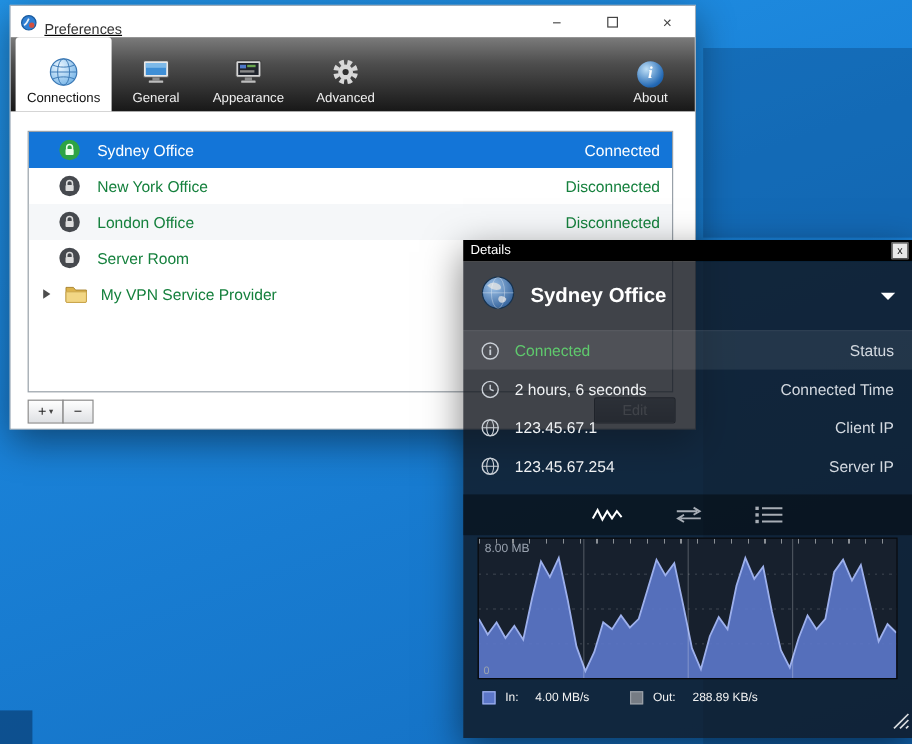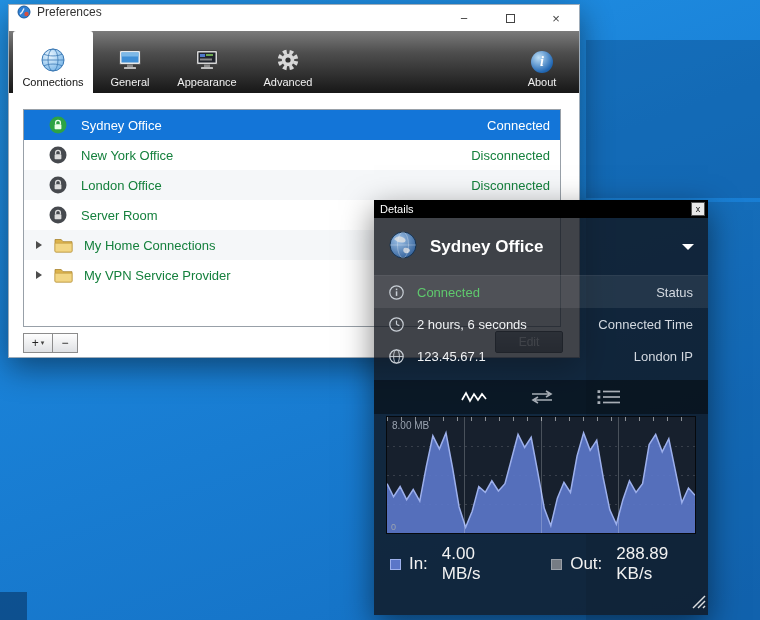--- a/index.html
+++ b/index.html
@@ -11,21 +11,21 @@
   }
   
   .wp-rect1 { position:absolute; left:586px; top:40px; width:174px; height:158px; background:rgba(9,64,120,0.35); }
   .wp-rect2 { position:absolute; left:586px; top:202px; width:174px; height:418px; background:rgba(9,64,120,0.28); }
   .wp-corner { position:absolute; left:0; top:592px; width:27px; height:28px; background:rgba(6,47,93,0.55); }
 
   
   .prefs { position:absolute; left:8px; top:4px; width:572px; height:354px; background:#fff;
            box-shadow:0 10px 30px rgba(0,0,0,0.45); border:1px solid rgba(40,70,100,0.45); }
   .p-titlebar { position:absolute; left:0; top:0; right:0; height:26px; background:#fff;
-                display:flex; align-items:flex-start; padding-left:8px; }
+                display:flex; align-items:flex-end; padding-left:8px;text-decoration:underline; }
   .p-title { font-size:12px; color:#333; margin-left:6px; }
   .p-controls { position:absolute; right:0; top:0; height:26px; display:flex; }
   .p-ctrl { width:46px; height:26px; display:flex; align-items:center; justify-content:center; color:#444; font-size:13px; }
   .max-box { width:9px; height:9px; border:1px solid #444; display:inline-block; }
 
   .p-toolbar { position:absolute; left:0; top:26px; right:0; height:62px;
                background:linear-gradient(180deg,#7b7b7b 0%,#4e4e4e 35%,#171717 100%); }
   .tab { position:absolute; top:0; height:62px; display:flex; flex-direction:column; align-items:center;
          justify-content:flex-end; padding-bottom:5px; color:#f0f0f0; font-size:11px; gap:3px; cursor:default; }
   .tab .ticon { height:27px; display:flex; align-items:flex-end; }
@@ -56,21 +56,21 @@
   .sbtn { height:20px; border:1px solid #8c8c8c; background:linear-gradient(#fefefe,#dfe1e4);
           font-size:12px; color:#222; display:flex; align-items:center; justify-content:center; }
   .sbtn.add { width:30px; gap:2px; }
   .sbtn .caret { font-size:7px; color:#444; }
   .sbtn.rem { width:26px; margin-left:-1px; }
   .btn-edit { position:absolute; left:486px; top:238px; width:68px; height:22px; border:1px solid #5c6166;
               background:linear-gradient(#9aa0a6,#7c8187); color:#fff; font-size:12px; border-radius:2px;
               display:flex; align-items:center; justify-content:center; }
 
   
-  .details { position:absolute; left:374px; top:200px; width:334px; height:415px; box-shadow:0 10px 30px rgba(0,0,0,0.5); }
+  .details { position:absolute; left:386px; top:200px; width:374px; height:415px; box-shadow:0 10px 30px rgba(0,0,0,0.5); }
   .d-titlebar { position:absolute; top:0; left:0; right:0; height:18px; background:#000; color:#fff; font-size:11px;
                 display:flex; align-items:center; padding:0 6px; }
   .d-close { position:absolute; right:3px; top:2px; width:14px; height:14px; background:#e8e8e8; color:#111;
              font-size:9px; display:flex; align-items:center; justify-content:center; border:1px solid #555; }
   .d-body { position:absolute; top:18px; left:0; right:0; bottom:0; background:rgba(16,20,28,0.8); }
   .d-header { height:58px; display:flex; align-items:center; padding:0 14px; border-bottom:1px solid rgba(255,255,255,0.12); }
   .d-name { font-size:17px; font-weight:bold; color:#fff; margin-left:12px; }
   .d-chevron { margin-left:auto; width:0; height:0; border-left:6px solid transparent; border-right:6px solid transparent; border-top:6px solid #fff; }
   .d-row { height:32px; display:flex; align-items:center; padding:0 15px; font-size:13px; }
   .d-row.hl { background:rgba(255,255,255,0.08); }
@@ -84,21 +84,21 @@
   .graph { position:relative; margin:2px 12px 0; height:118px; background:#17202d; border:1px solid rgba(0,0,0,0.7); overflow:hidden; }
   .g-ticks { position:absolute; top:0; left:0; right:0; height:4px; z-index:2;
              background:repeating-linear-gradient(90deg,rgba(255,255,255,0.5) 0 1px,transparent 1px 14px); }
   .g-vline { position:absolute; top:0; bottom:0; width:1px; background:rgba(255,255,255,0.22); z-index:2; }
   .g-hline { position:absolute; left:0; right:0; height:1px; z-index:1;
              background:repeating-linear-gradient(90deg,rgba(255,255,255,0.14) 0 2px,transparent 2px 6px); }
   .g-max { position:absolute; top:3px; left:5px; font-size:10px; color:#9aa3b0; z-index:3; }
   .g-zero { position:absolute; bottom:1px; left:4px; font-size:9px; color:#9aa3b0; z-index:3; }
   .g-svg { position:absolute; left:0; top:0; width:100%; height:100%; z-index:1; }
 
-  .legend { display:flex; align-items:center; margin-top:10px; padding-left:16px; font-size:17px; color:#f2f2f2; }
+  .legend { display:flex; align-items:center; margin-top:10px; padding-left:16px; font-size:10px; color:#f2f2f2; }
   .sw { width:11px; height:11px; border:1px solid #9db0ec; background:#5b76c8; }
   .sw.out { border-color:#9aa0a8; background:#767c84; }
   .leg-label { margin-left:8px; }
   .leg-val { margin-left:14px; }
   .leg-gap { width:34px; }
   .grip { position:absolute; right:2px; bottom:2px; }
 </style>
 </head>
 <body>
 
@@ -233,31 +233,20 @@
             <svg width="18" height="18" viewBox="0 0 18 18">
               <circle cx="9" cy="9" r="8.5" fill="#46494e"></circle>
               <path d="M6.6,8.2 V6.8 a2.4,2.4 0 0 1 4.8,0 V8.2" fill="none" stroke="#dddddd" stroke-width="1.3"></path>
               <rect x="5.6" y="8.2" width="6.8" height="5" rx="0.8" fill="#dddddd"></rect>
             </svg>
           </span>
           <span class="cname">Server Room</span>
           <span class="cstatus"></span>
         </div>
 
-        <div class="lrow alt">
-          <span class="expander"></span>
-          <span class="folder-wrap">
-            <svg width="19" height="16" viewBox="0 0 19 16">
-              <path d="M1,2.5 h6.2 l1.8,2.2 h9 V14 a1,1 0 0 1 -1,1 H2 a1,1 0 0 1 -1,-1 z" fill="#dcb34c" stroke="#a8842f" stroke-width="0.8"></path>
-              <path d="M1,6.2 h17 V14 a1,1 0 0 1 -1,1 H2 a1,1 0 0 1 -1,-1 z" fill="#f2d684" stroke="#c9a44a" stroke-width="0.8"></path>
-            </svg>
-          </span>
-          <span class="fname">My Home Connections</span>
-          <span class="cstatus"></span>
-        </div>
 
         <div class="lrow">
           <span class="expander"></span>
           <span class="folder-wrap">
             <svg width="19" height="16" viewBox="0 0 19 16">
               <path d="M1,2.5 h6.2 l1.8,2.2 h9 V14 a1,1 0 0 1 -1,1 H2 a1,1 0 0 1 -1,-1 z" fill="#dcb34c" stroke="#a8842f" stroke-width="0.8"></path>
               <path d="M1,6.2 h17 V14 a1,1 0 0 1 -1,1 H2 a1,1 0 0 1 -1,-1 z" fill="#f2d684" stroke="#c9a44a" stroke-width="0.8"></path>
             </svg>
           </span>
           <span class="fname">My VPN Service Provider</span>
@@ -328,23 +317,34 @@
 
       <div class="d-row">
         <span class="d-ricon">
           <svg width="15" height="15" viewBox="0 0 15 15">
             <circle cx="7.5" cy="7.5" r="6.7" fill="none" stroke="#c9cfd6" stroke-width="1.2"></circle>
             <ellipse cx="7.5" cy="7.5" rx="2.9" ry="6.7" fill="none" stroke="#c9cfd6" stroke-width="0.9"></ellipse>
             <line x1="0.8" y1="7.5" x2="14.2" y2="7.5" stroke="#c9cfd6" stroke-width="0.9"></line>
           </svg>
         </span>
         <span class="d-val">123.45.67.1</span>
-        <span class="d-label">London IP</span>
-      </div>
-
+        <span class="d-label">Client IP</span>
+      </div>
+
+      <div class="d-row">
+        <span class="d-ricon">
+          <svg width="15" height="15" viewBox="0 0 15 15">
+            <circle cx="7.5" cy="7.5" r="6.7" fill="none" stroke="#c9cfd6" stroke-width="1.2"></circle>
+            <ellipse cx="7.5" cy="7.5" rx="2.9" ry="6.7" fill="none" stroke="#c9cfd6" stroke-width="0.9"></ellipse>
+            <line x1="0.8" y1="7.5" x2="14.2" y2="7.5" stroke="#c9cfd6" stroke-width="0.9"></line>
+          </svg>
+        </span>
+        <span class="d-val">123.45.67.254</span>
+        <span class="d-label">Server IP</span>
+      </div>
 
       <div class="d-toolbar">
         <span class="d-tool">
           <svg width="26" height="16" viewBox="0 0 26 16">
             <path d="M1,11 L5,4 L9,12 L13,5 L17,11 L21,5 L25,10" fill="none" stroke="#ffffff" stroke-width="1.7"></path>
           </svg>
         </span>
         <span class="d-tool">
           <svg width="26" height="16" viewBox="0 0 26 16">
             <path d="M3,5 H20 M17,2 l5,3 -5,3" stroke="#a7adb5" stroke-width="1.6" fill="none"></path>

